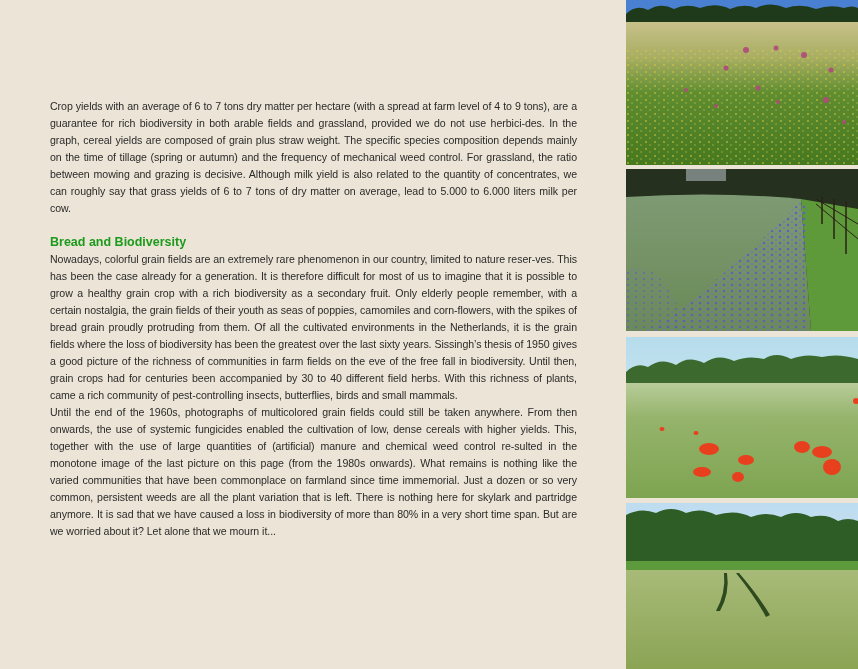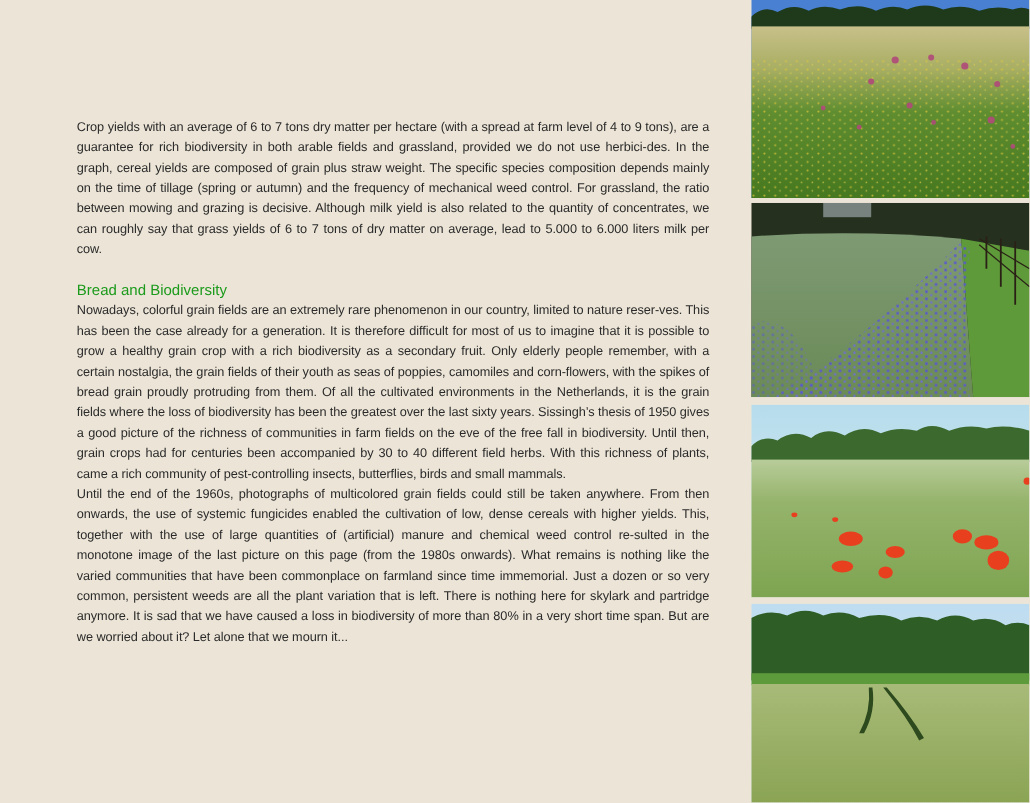--- a/index.html
+++ b/index.html
@@ -4,30 +4,30 @@
 <style>
   html, body { margin: 0; padding: 0; }
   body {
     width: 858px; height: 669px; overflow: hidden;
     background: #ece5d7;
     position: relative;
     font-family: "Liberation Sans", "DejaVu Sans", sans-serif;
     color: #2a2a2a;
   }
   .text-col {
-    position: absolute; left: 64px; top: 98px; width: 527px;
+    position: absolute; left: 50px; top: 98px; width: 527px;
   }
   .para {
     margin: 0; font-size: 10.6px; line-height: 17px;
     text-align: justify; letter-spacing: -0.05px;
   }
   .para + .para { }
   .heading {
     margin: 17px 0 0 0; font-size: 12.5px; line-height: 17px;
-    color: #1c9a1c; font-weight: normal;
+    color: #1c9a1c; font-weight: bold;
   }
   .photos {
     position: absolute; left: 626px; top: 0; width: 232px; height: 669px;
   }
   .photo {
     position: absolute; left: 0; width: 232px; overflow: hidden;
   }
   .photo svg { display: block; width: 232px; height: 100%; }
 </style>
 </head>

